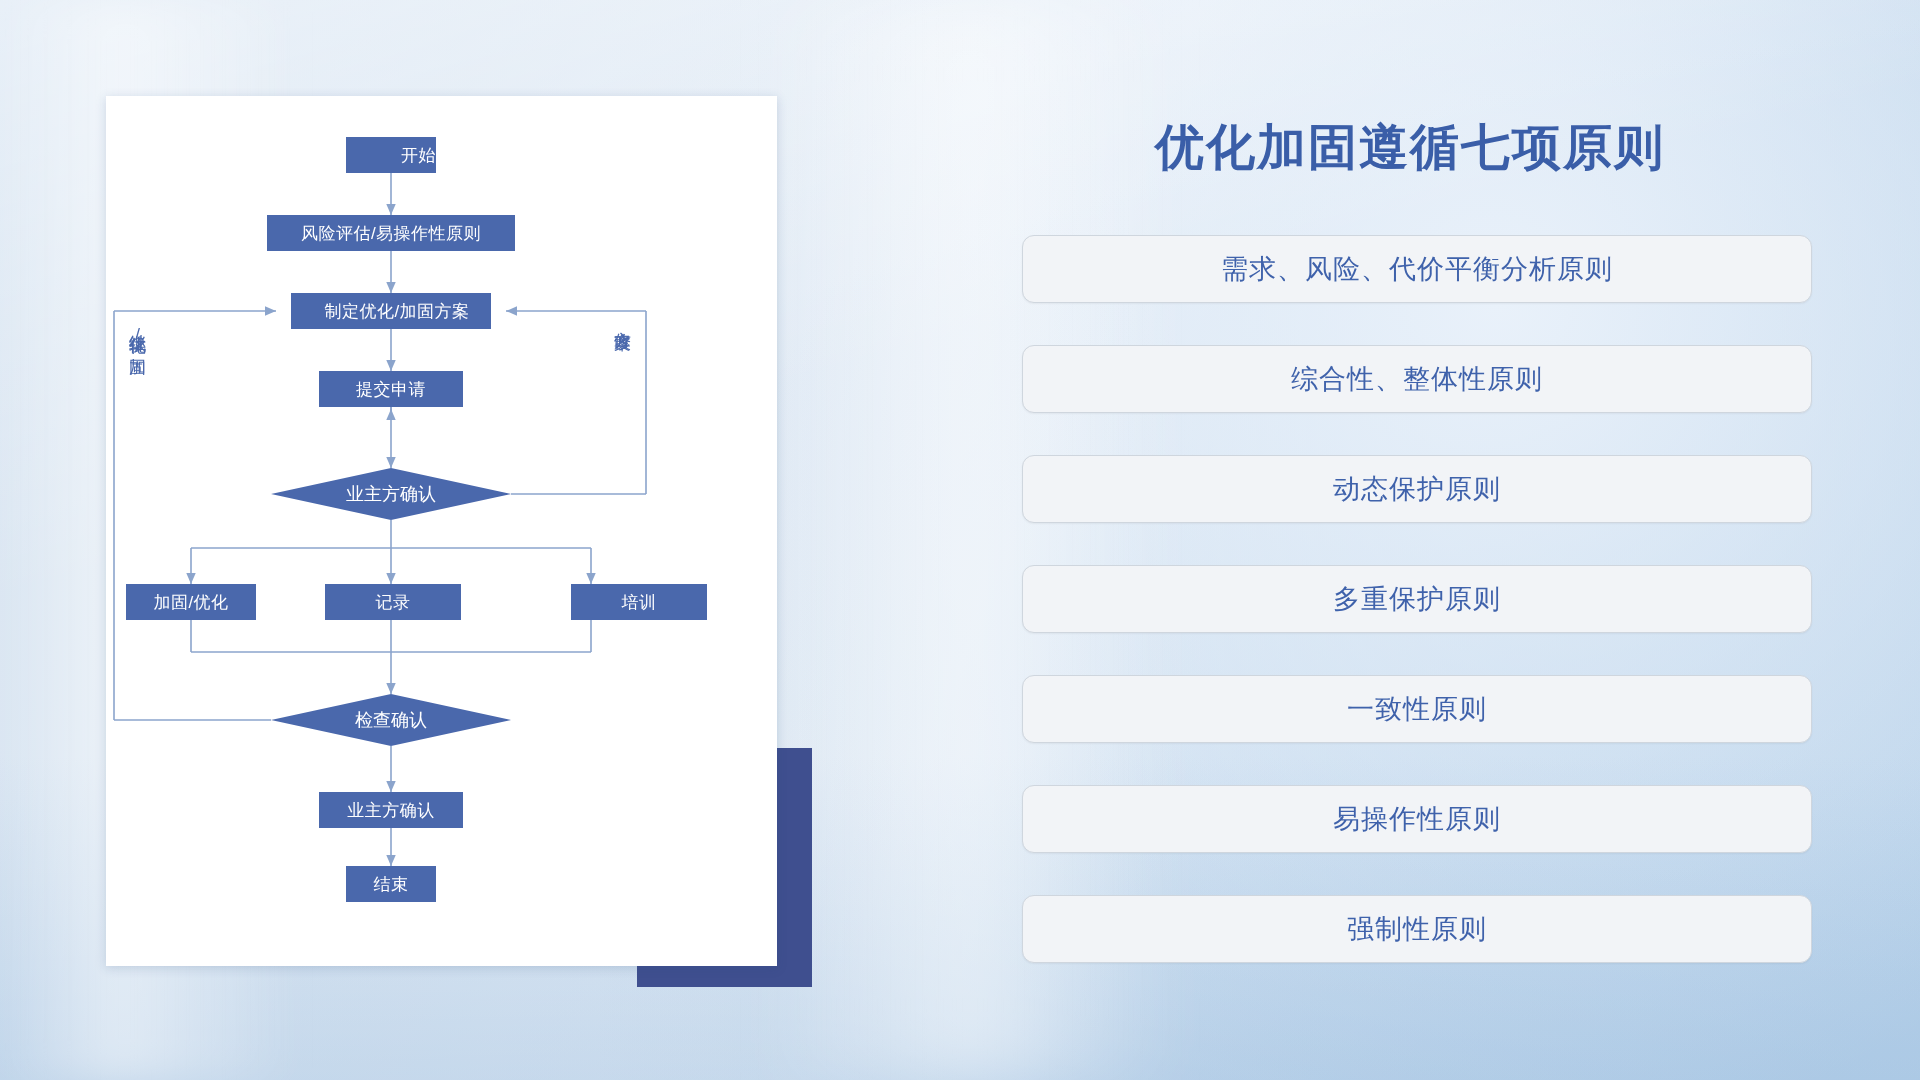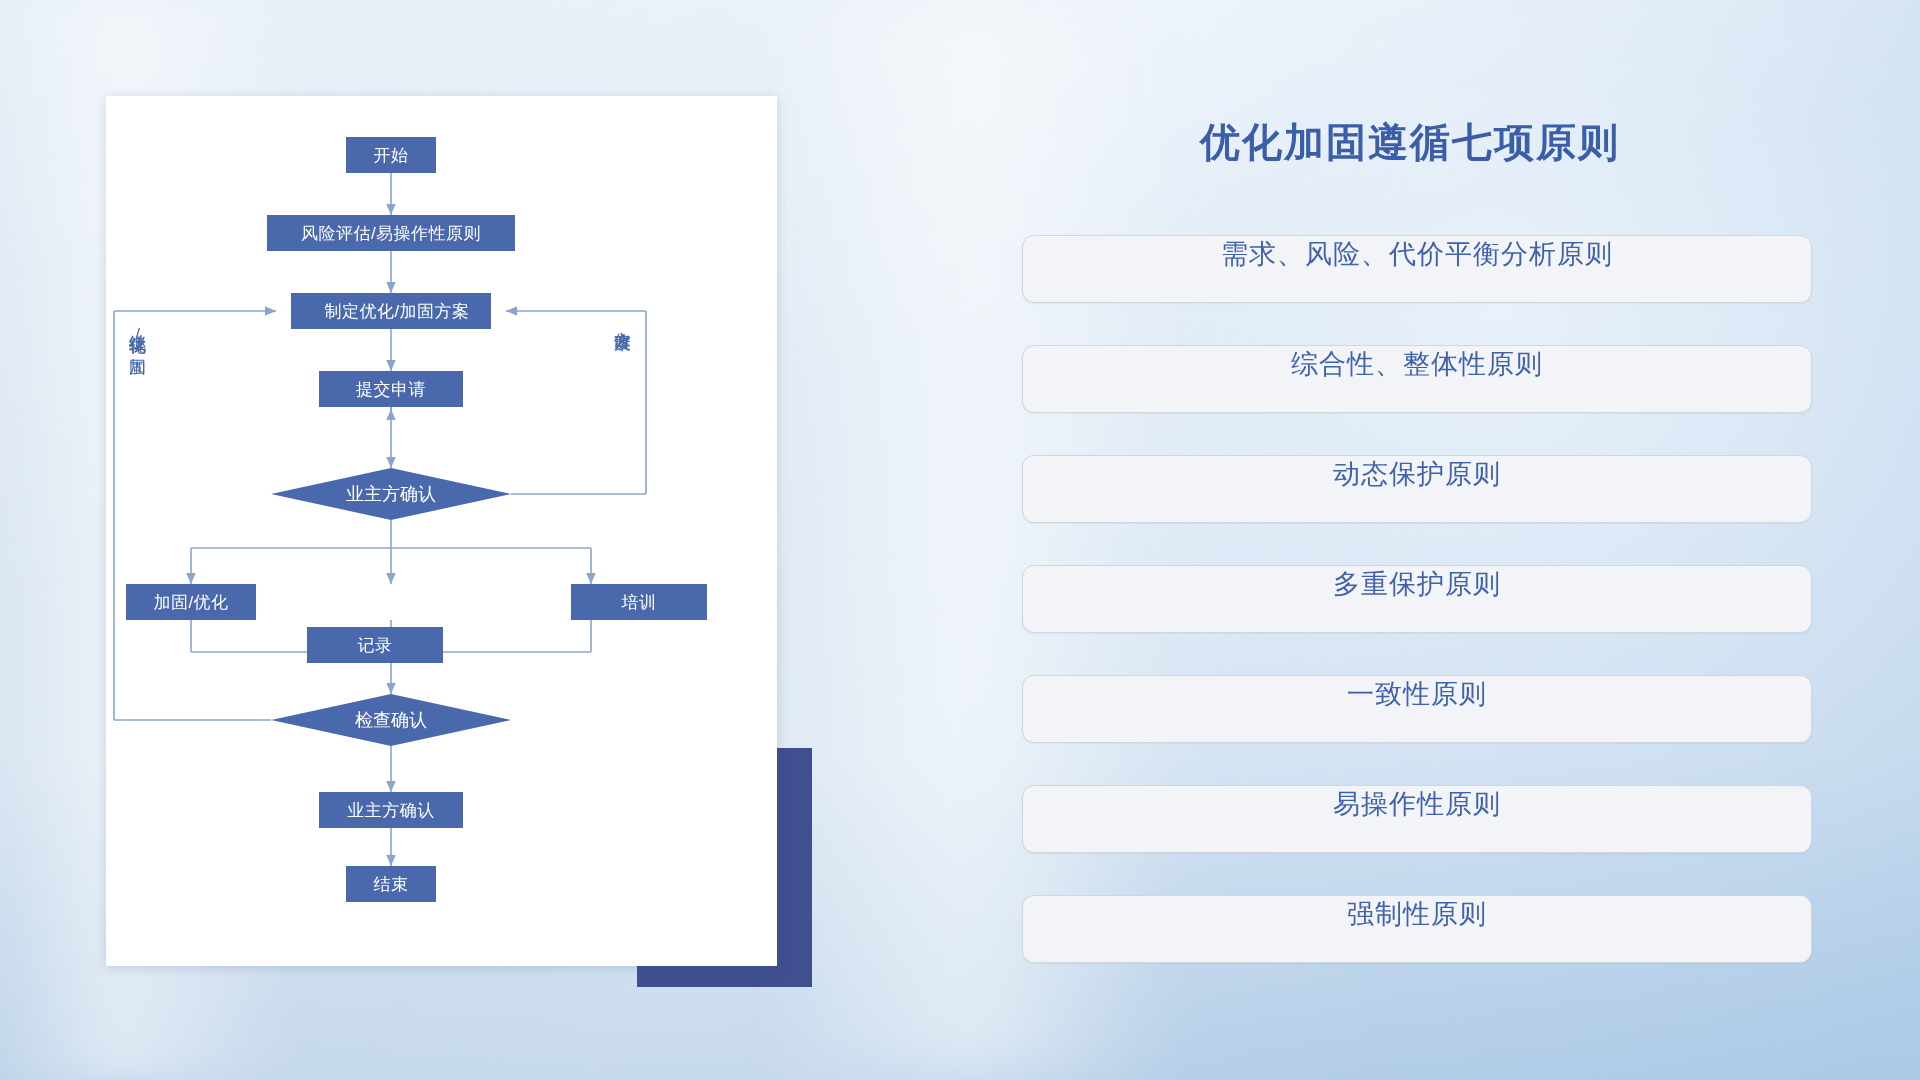--- a/index.html
+++ b/index.html
@@ -99,40 +99,41 @@
     white-space: nowrap;
   }
 
   
   .right-title {
     position: absolute;
     left: 1150px;
     top: 115px;
     width: 520px;
     text-align: center;
-    font-size: 40px;
+    font-size: 49px;
     font-weight: bold;
     color: #3a5ea8;
     letter-spacing: 2px;
     white-space: nowrap;
   }
   .pill-list {
     position: absolute;
     left: 1022px;
     top: 235px;
     width: 790px;
   }
   .pill {
     position: relative;
     height: 68px;
     margin-bottom: 42px;
     background: #f2f4f7;
     border: 1.5px solid #cfd6de;
     border-radius: 12px;
     display: flex;
+    align-items: center;
     justify-content: center;
     box-sizing: border-box;
     font-size: 27px;
     color: #3f62ab;
     letter-spacing: 1px;
     box-shadow: 0 1px 2px rgba(0,0,0,0.05);
     white-space: nowrap;
   }
   .pill::after {
     content: "";
@@ -220,21 +221,21 @@
       <line x1="540" y1="398" x2="540" y2="215"></line>
       <line x1="540" y1="215" x2="400" y2="215" marker-end="url(#arrL)"></line>
     </g>
 
     <g fill="#4a68ac">
       <polygon points="285,372 405,398 285,424 165,398"></polygon>
       <polygon points="285,598 405,624 285,650 165,624"></polygon>
     </g>
   </svg>
 
-  <div class="node" style="left:240px; top:41px; width:90px; height:36px;">
+  <div class="node" style="left:240px; top:41px; width:90px; height:36px;justify-content:flex-end;">
     <span>开始</span>
   </div>
 
   <div class="node" style="left:161px; top:119px; width:248px; height:36px;">
     <span>风险评估/易操作性原则</span>
   </div>
 
   <div class="node" style="left:185px; top:197px; width:200px; height:36px;padding-left:12px;">
     <span>制定优化/加固方案</span>
   </div>
@@ -244,21 +245,21 @@
   </div>
 
   <div class="diamond-label" style="left:205px; top:386px; width:160px; height:24px;">
     <span>业主方确认</span>
   </div>
 
   <div class="node" style="left:20px; top:488px; width:130px; height:36px;">
     <span>加固/优化</span>
   </div>
 
-  <div class="node" style="left:201px; top:488px; width:136px; height:36px;margin-top:43px;">
+  <div class="node" style="left:219px; top:488px; width:136px; height:36px;">
     <span>记录</span>
   </div>
 
   <div class="node" style="left:417px; top:488px; width:136px; height:36px;margin-left:48px;">
     <span>培训</span>
   </div>
 
   <div class="diamond-label" style="left:205px; top:612px; width:160px; height:24px;">
     <span>检查确认</span>
   </div>

